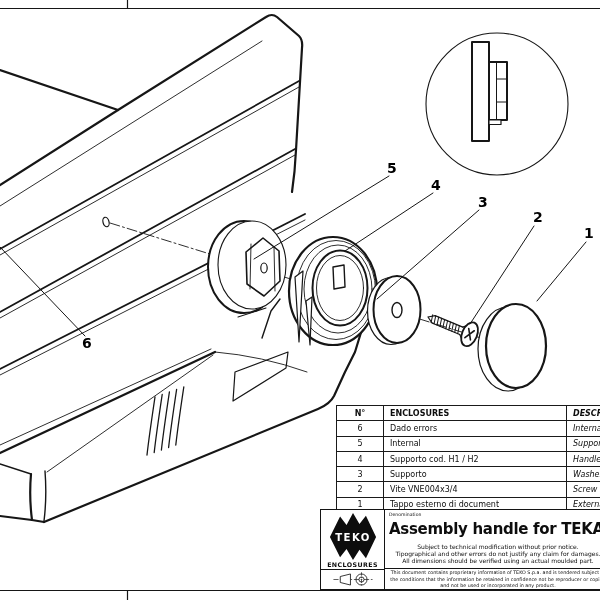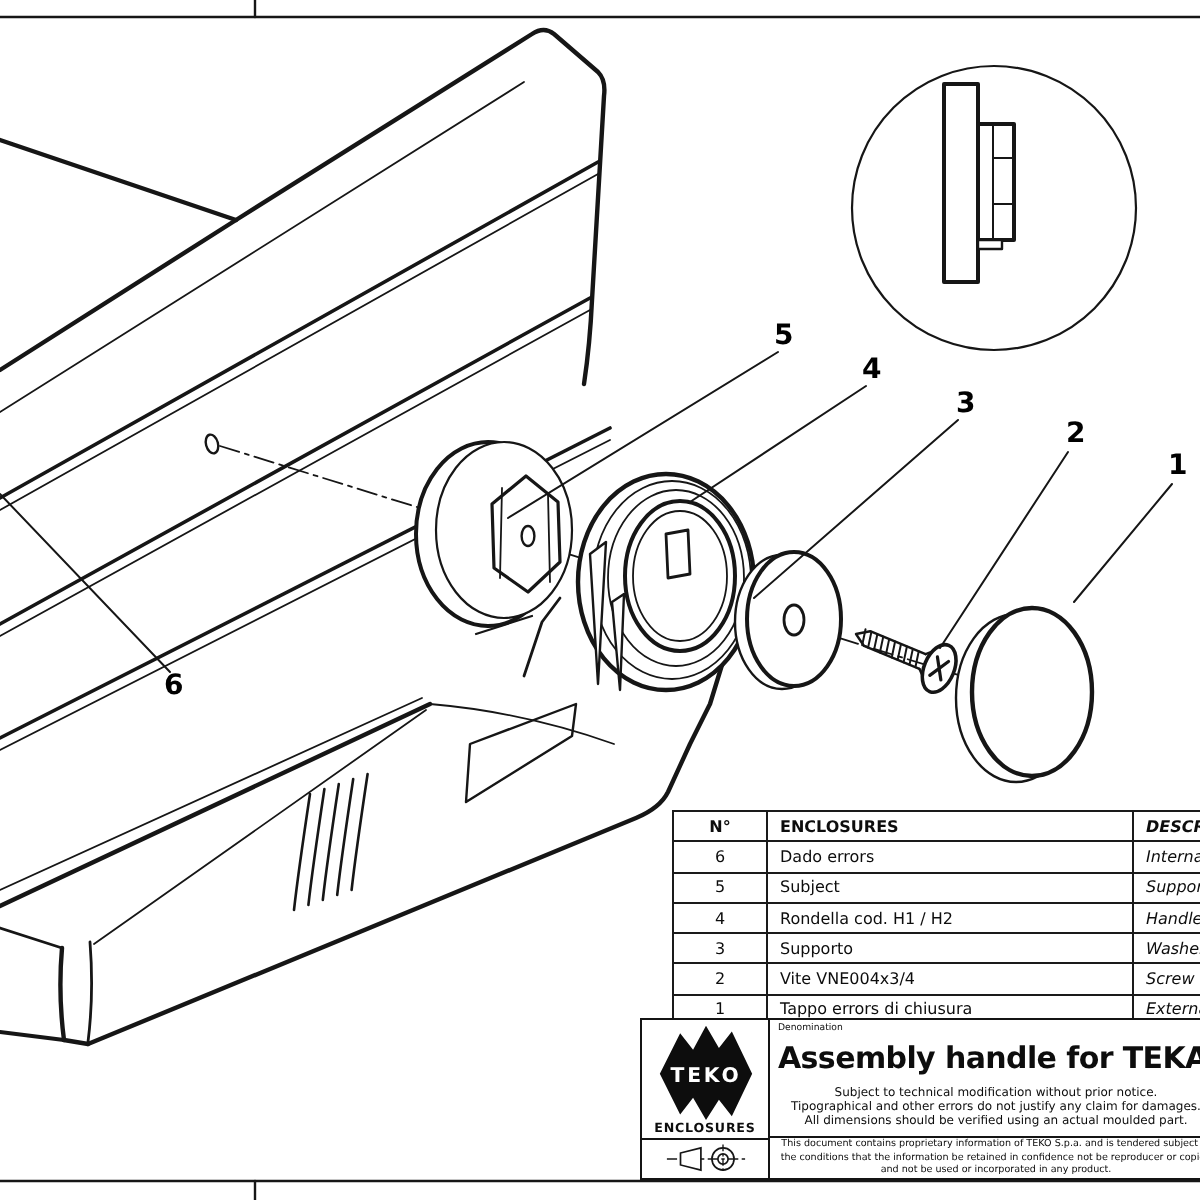--- a/index.html
+++ b/index.html
@@ -165,41 +165,41 @@
     </tr>
   </thead>
   <tbody>
     <tr>
       <td class="c-num">6</td>
       <td class="c-it">Dado errors</td>
       <td class="c-en">Internal nut</td>
     </tr>
     <tr>
       <td class="c-num">5</td>
-      <td class="c-it">Subject</td>
+      <td class="c-it">Internal</td>
       <td class="c-en">Support</td>
     </tr>
     <tr>
       <td class="c-num">4</td>
-      <td class="c-it">Rondella cod. H1 / H2</td>
+      <td class="c-it">Supporto cod. H1 / H2</td>
       <td class="c-en">Handle cod. H1 / H2</td>
     </tr>
     <tr>
       <td class="c-num">3</td>
       <td class="c-it">Supporto</td>
       <td class="c-en">Washer</td>
     </tr>
     <tr>
       <td class="c-num">2</td>
       <td class="c-it">Vite VNE004x3/4</td>
       <td class="c-en">Screw VNE004x3/4</td>
     </tr>
     <tr>
       <td class="c-num">1</td>
-      <td class="c-it">Tappo errors di chiusura</td>
+      <td class="c-it">Tappo esterno di document</td>
       <td class="c-en">External closing cap</td>
     </tr>
   </tbody>
 </table>
 
 <div class="title-block">
   <div class="tb-left">
     <div class="logo-cell">
       <svg width="52" height="48" viewBox="0 0 52 52">
         <path d="M1,27 L12,5 L19,14 L26,1 L33,13 L40,4 L51,27 L40,50 L33,41 L26,52 L19,40 L12,49 Z" fill="#0d0d0d"></path>

